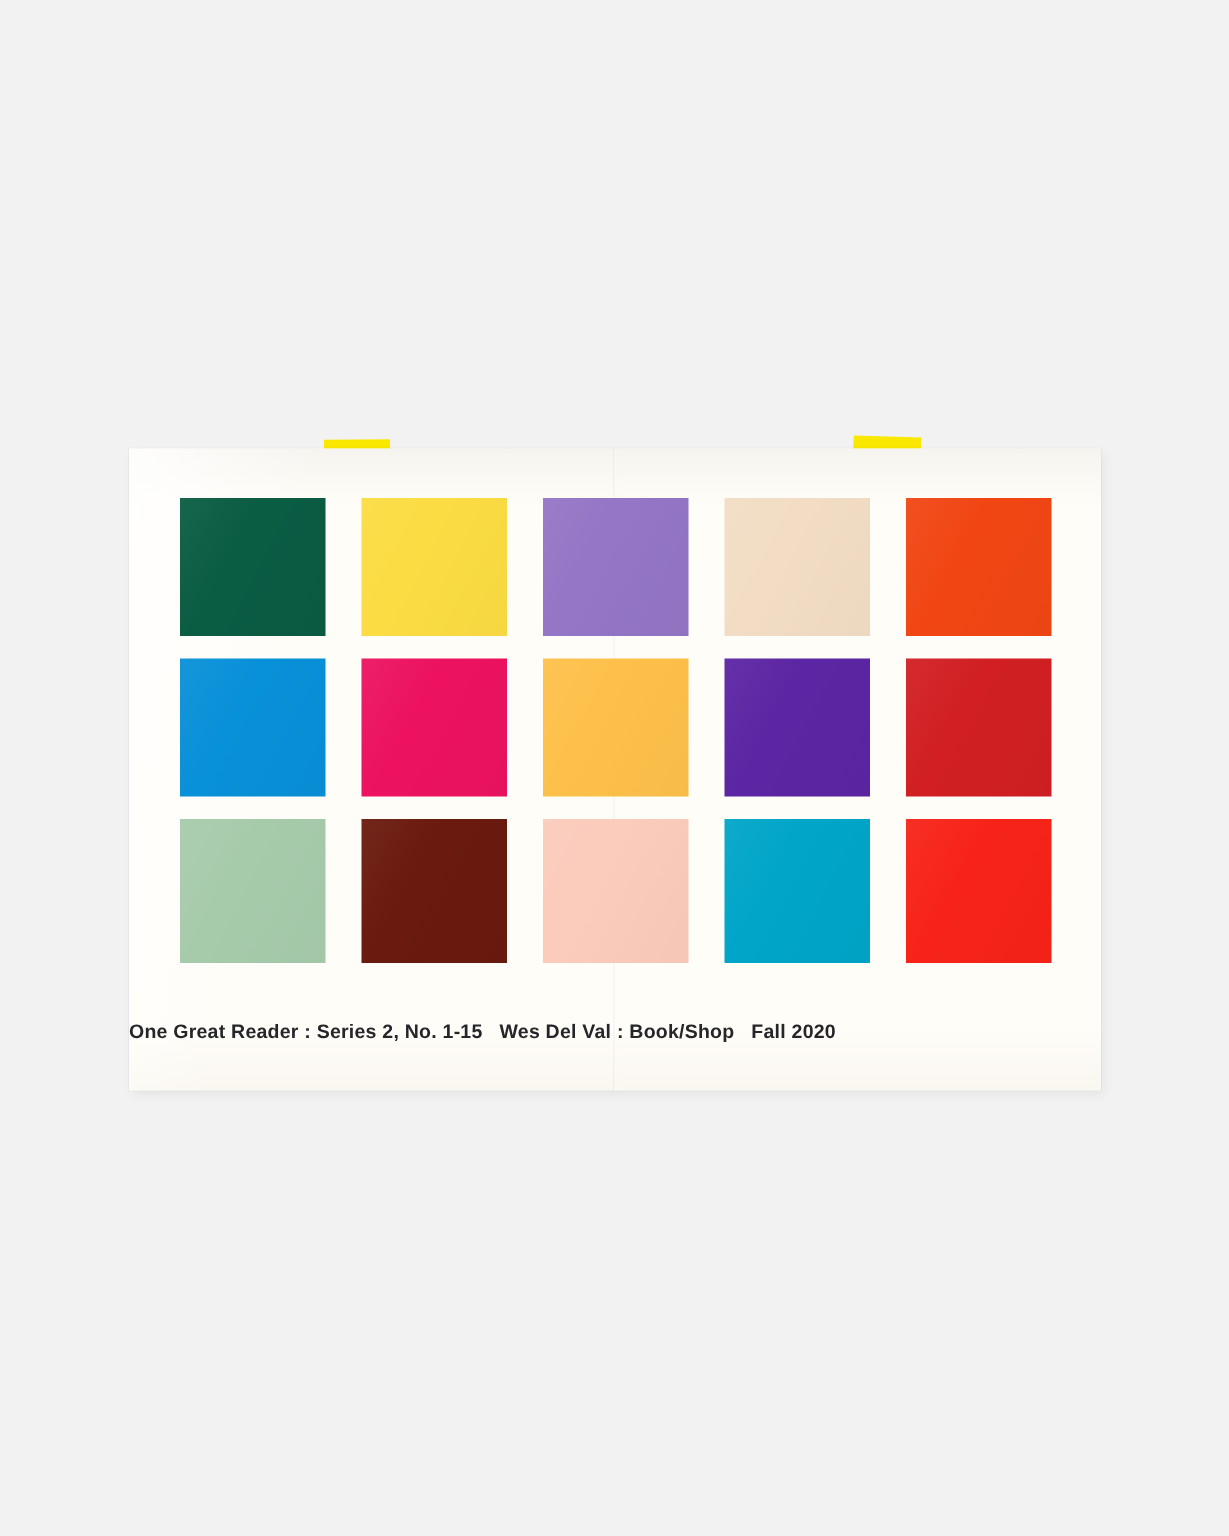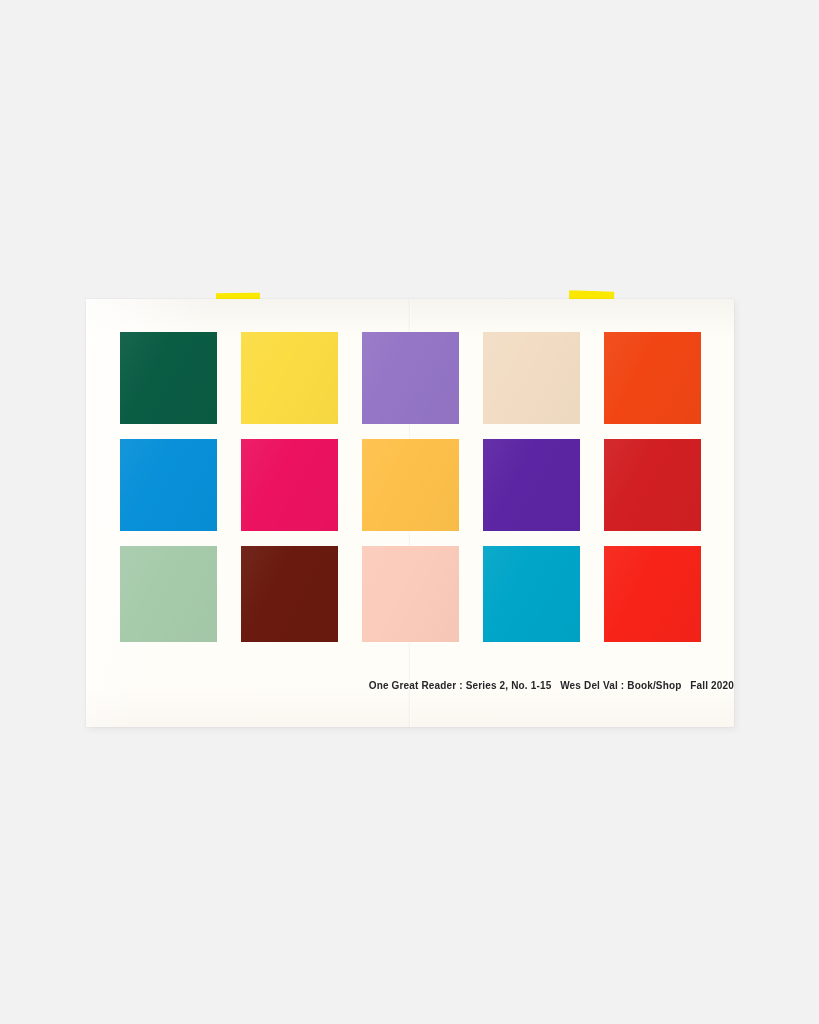--- a/index.html
+++ b/index.html
@@ -113,23 +113,23 @@
     pointer-events: none;
   }
   .swatch.tall { height: 96px; }
 
   
   #poster-caption {
     position: absolute;
     left: 0;
     right: 0;
     top: 381px;
-    text-align: right;
+    text-align: left;
     font-family: "Liberation Sans", sans-serif;
-    font-size: 10px;
+    font-size: 13px;
     font-weight: bold;
     letter-spacing: 0.16px;
     color: #26262a;
     white-space: pre;
   }
 </style>
 </head>
 <body>
 
 <div id="stage" style="background: rgb(242, 242, 242);">

